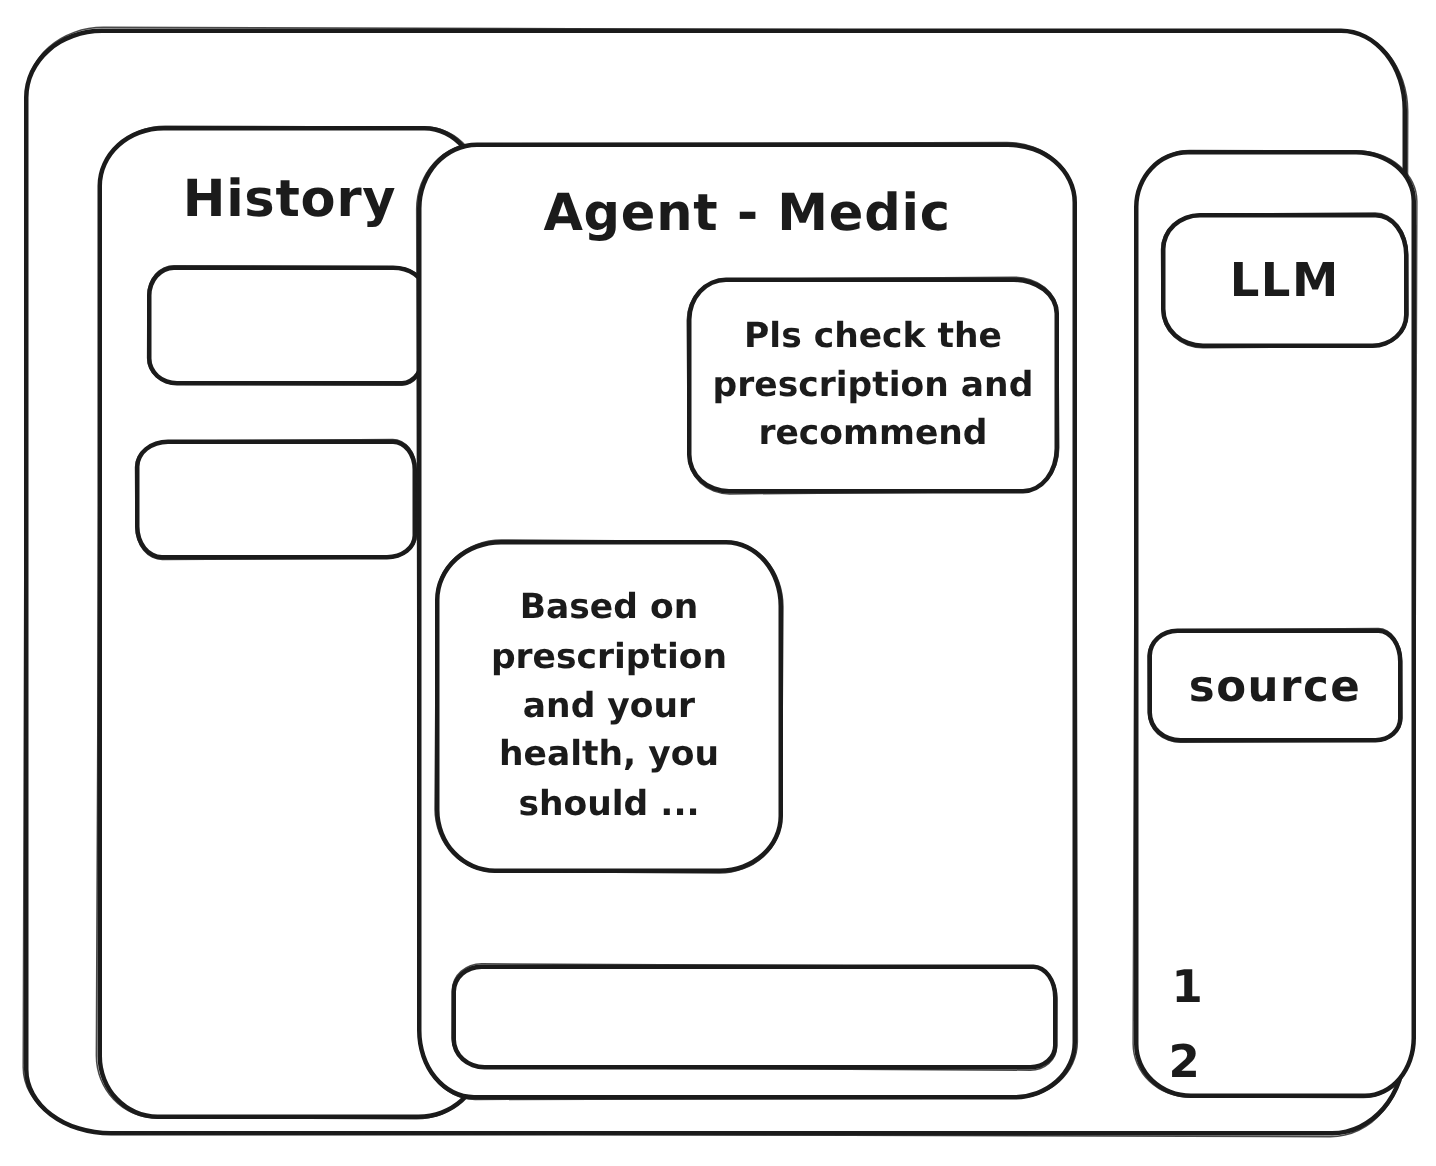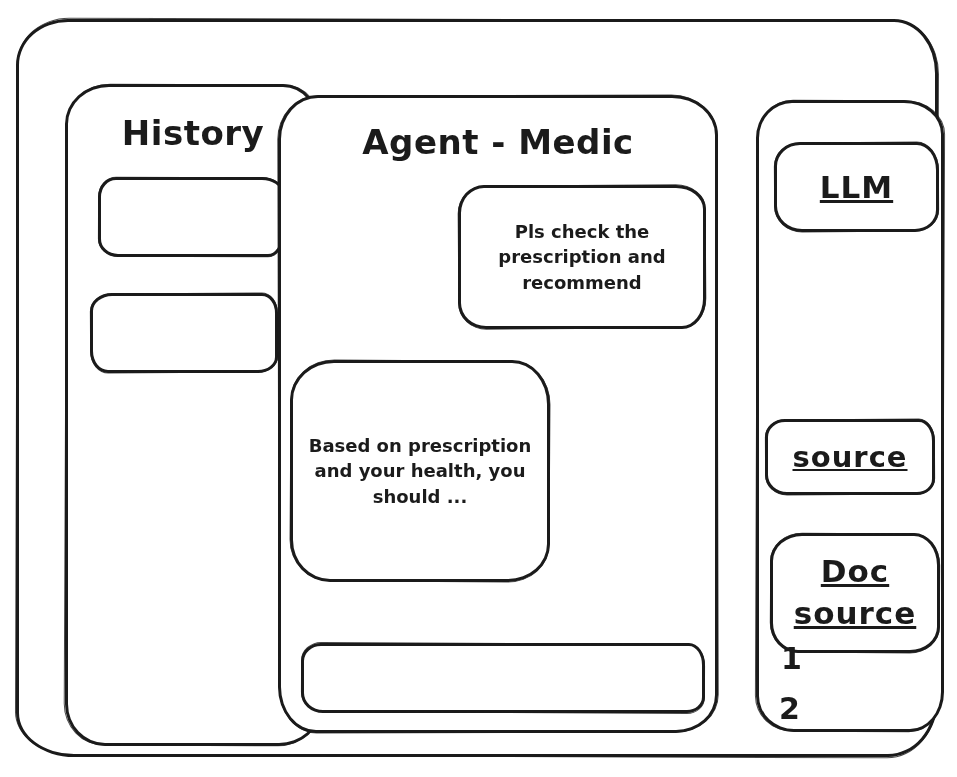--- a/index.html
+++ b/index.html
@@ -34,37 +34,37 @@
   .history-title{left:0;top:26px;width:100%;text-align:center;font-size:34px;}
   .history-item-1{left:30px;top:90px;width:186px;height:80px;
                   border-radius:18px 22px 16px 20px/20px 16px 22px 18px;}
   .history-item-2{left:22px;top:206px;width:188px;height:80px;
                   border-radius:22px 16px 20px 18px/18px 20px 16px 22px;--wob:-.4deg;}
 
   
   .chat-panel{left:259px;top:73px;width:440px;height:638px;
               border-radius:40px 46px 42px 38px/44px 40px 38px 46px;--wob:-.15deg;}
   .chat-title{left:0;top:24px;width:100%;text-align:center;font-size:34px;}
-  .bubble{font-weight:bold;font-size:18px;line-height:1.42;padding:24px 12px;}
+  .bubble{font-weight:bold;font-size:23px;line-height:1.42;padding:24px 12px;}
   .bubble-user{left:177px;top:87px;width:248px;height:144px;
                border-radius:26px 30px 24px 28px/28px 24px 30px 26px;--wob:-.45deg;}
-  .bubble-agent{left:9px;top:262px;width:260px;height:222px;
+  .bubble-agent{left:9px;top:262px;width:232px;height:222px;
                 border-radius:44px 38px 42px 40px/40px 44px 38px 42px;text-align:center;--wob:.4deg;}
   .chat-input-box{left:20px;top:545px;width:404px;height:70px;
                   border-radius:20px 16px 18px 22px/18px 22px 16px 20px;--wob:.3deg;}
   .chat-input-box input{
     position:absolute;inset:0;width:100%;height:100%;border:none;outline:none;
     background:transparent;font:inherit;font-size:24px;padding:0 18px;
     box-sizing:border-box;color:#1b1b1b;
   }
 
   
   .tools-panel{left:737px;top:78px;width:188px;height:632px;
                border-radius:36px 40px 34px 38px/38px 34px 40px 36px;--wob:.22deg;}
-  .tool{font-weight:bold;font-size:31px;letter-spacing:1px;text-decoration:underline;}
+  .tool{font-weight:bold;font-size:31px;letter-spacing:1px;}
   .tool-llm{left:15px;top:39px;width:165px;height:90px;
             border-radius:26px 22px 24px 28px/24px 28px 22px 26px;--wob:-.4deg;}
   .tool-ocr{left:15px;top:150px;width:166px;height:93px;
             border-radius:24px 28px 22px 26px/26px 22px 28px 24px;--wob:.45deg;}
   .tool-params{left:6px;top:316px;width:170px;height:76px;font-size:29px;
                border-radius:20px 16px 18px 22px/18px 22px 16px 20px;--wob:-.35deg;}
   .tool-doc{left:11px;top:430px;width:170px;height:120px;line-height:1.35;
             border-radius:32px 26px 30px 28px/28px 32px 26px 30px;--wob:.4deg;
             padding:0 20px;}
   .doc-num{font-weight:bold;font-size:30px;}
@@ -90,18 +90,17 @@
     <div class="sketch centered bubble bubble-agent">Based on prescription and your health, you should ...</div>
 
     <div class="sketch chat-input-box">
       <input type="text" aria-label="chat message input" placeholder="" style="">
     </div>
   </div>
 
   <div class="sketch tools-panel">
     <div class="sketch centered tool tool-llm">LLM</div>
     <div class="sketch centered tool tool-params">source</div>
-    <div class="sketch centered tool tool-doc">Doc source</div>
     <div class="label doc-num doc-num-1">1</div>
     <div class="label doc-num doc-num-2">2</div>
   </div>
 
 </div>
 
 </body></html>

